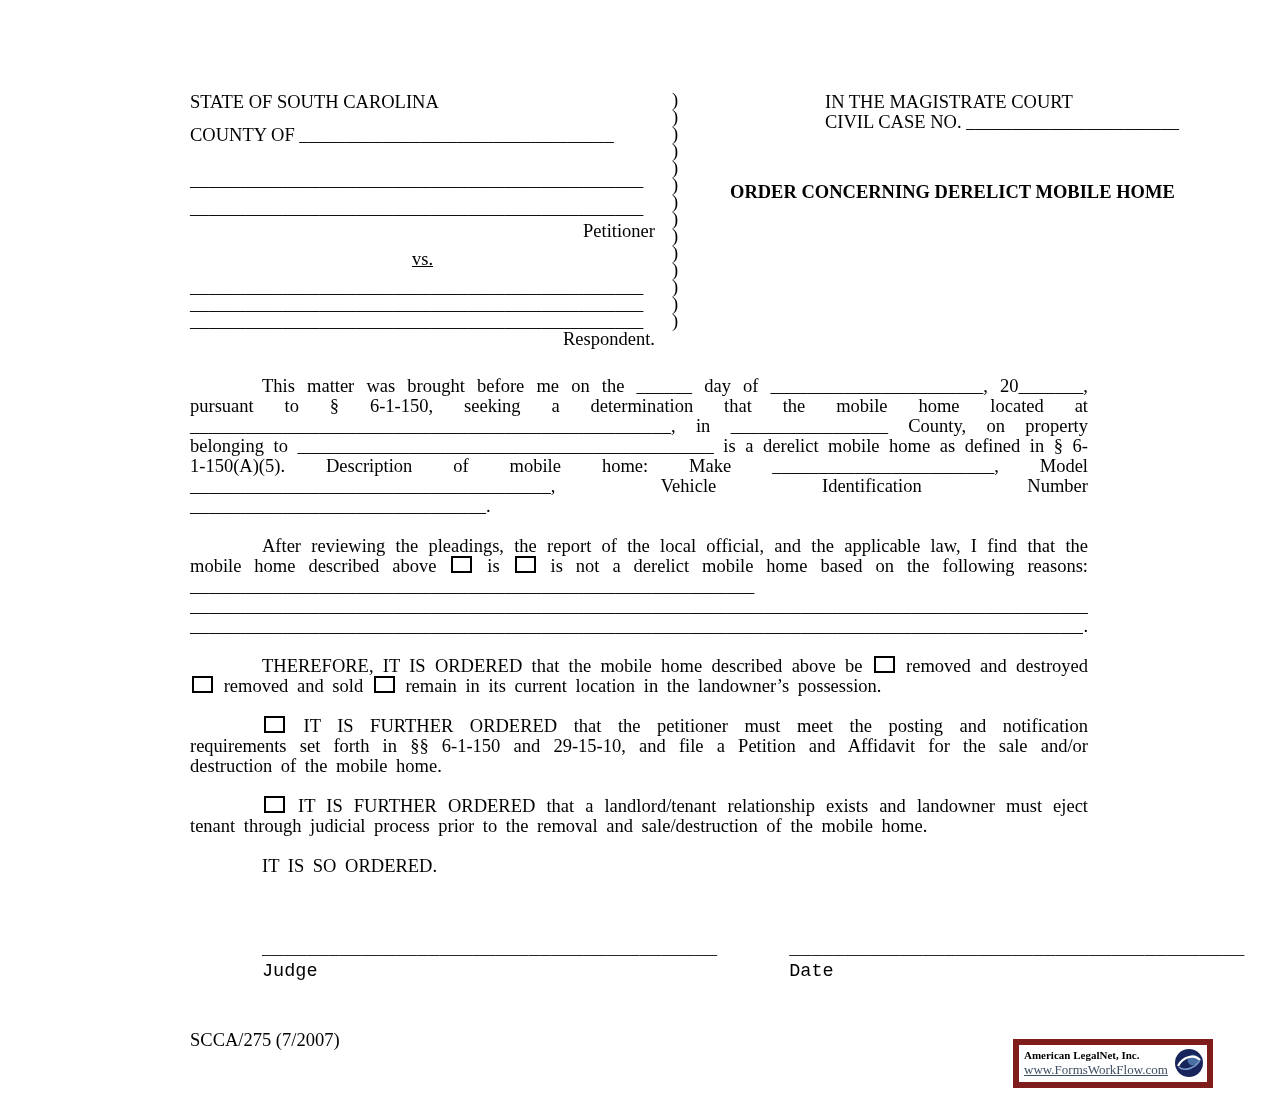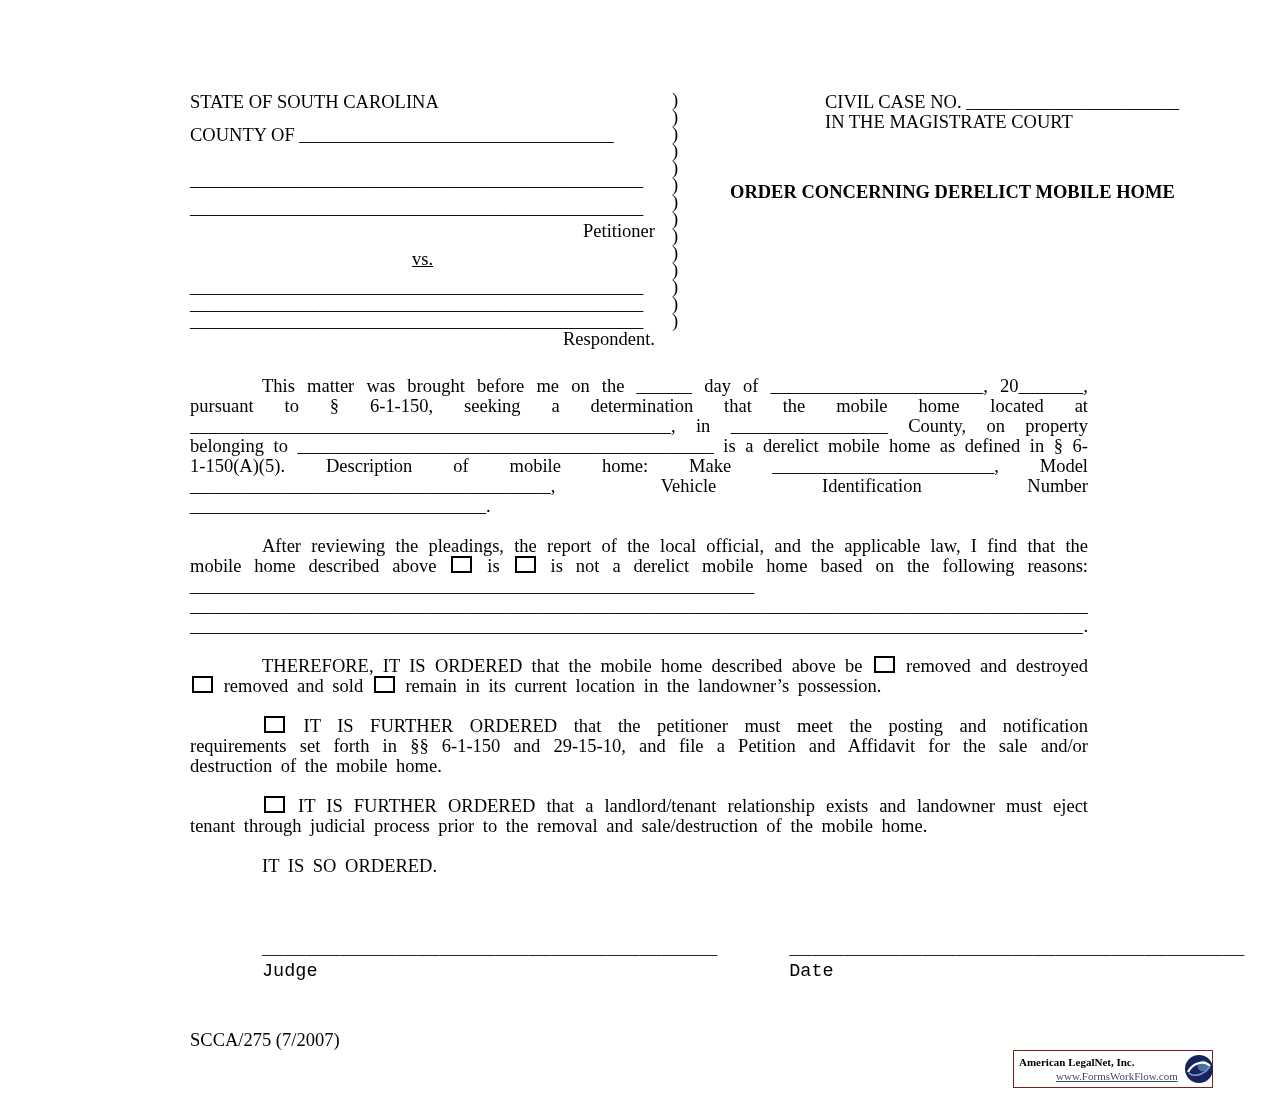--- a/index.html
+++ b/index.html
@@ -74,36 +74,35 @@
   .sig-label { margin-top: 2px; }
 
   
   .form-number { position: absolute; left: 190px; bottom: 50px; }
   .legalnet-box {
     position: absolute;
     right: 62px;
     bottom: 12px;
     width: 200px;
     box-sizing: border-box;
-    border: 1px solid #7f1d1d;
+    border: 6px solid #7f1d1d;
     background: #fff;
     display: flex;
     align-items: center;
     gap: 6px;
     padding: 3px 5px;
   }
   .legalnet-text { flex: 1; line-height: 1.3; }
   .legalnet-name { font-weight: bold; font-size: 11px; white-space: nowrap; }
   .legalnet-url {
-    font-size: 11px;
+    font-size: 13px;
     text-decoration: underline;
     color: #3d4f63;
     display: block;
     white-space: nowrap;
-    margin-left: 37px;
   }
   .legalnet-logo svg { display: block; }
 </style>
 </head>
 <body>
 
 <div class="page">
 
   <header class="caption">
     <div class="cap-left">
@@ -129,22 +128,22 @@
 )
 )
 )
 )
 )
 )
 )</div>
 
     <div class="cap-right">
       <div class="case-block">
+        <div>IN THE MAGISTRATE COURT</div>
         <div>CIVIL CASE NO. _______________________</div>
-        <div>IN THE MAGISTRATE COURT</div>
       </div>
       <div class="doc-title">ORDER CONCERNING DERELICT MOBILE HOME</div>
     </div>
   </header>
 
   <main class="content">
 
     <p class="para indent">This matter was brought before me on the ______ day of _______________________, 20_______, pursuant to § 6-1-150, seeking a determination that the mobile home located at ____________________________________________________, in _________________ County, on property belonging to _____________________________________________ is a derelict mobile home as defined in § 6-1-150(A)(5). Description of mobile home: Make ________________________, Model _______________________________________, Vehicle Identification Number ________________________________.</p>
 
     <div class="para-group">

